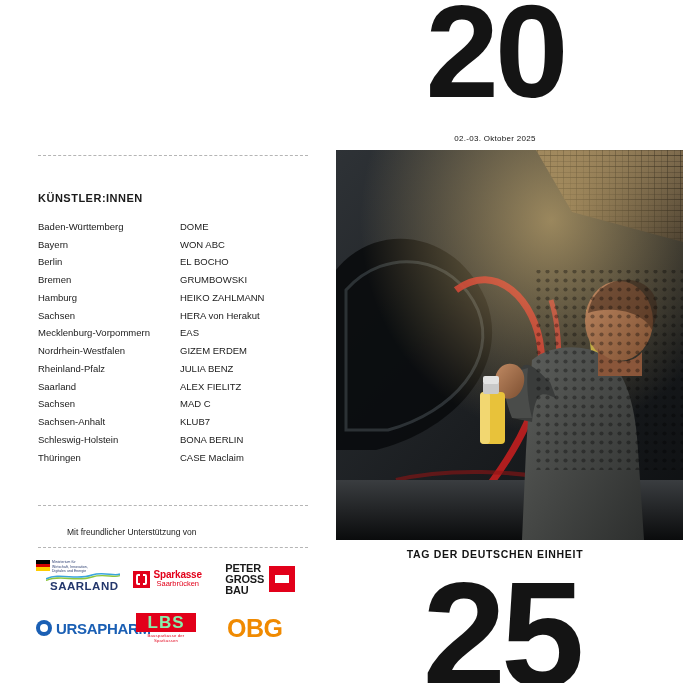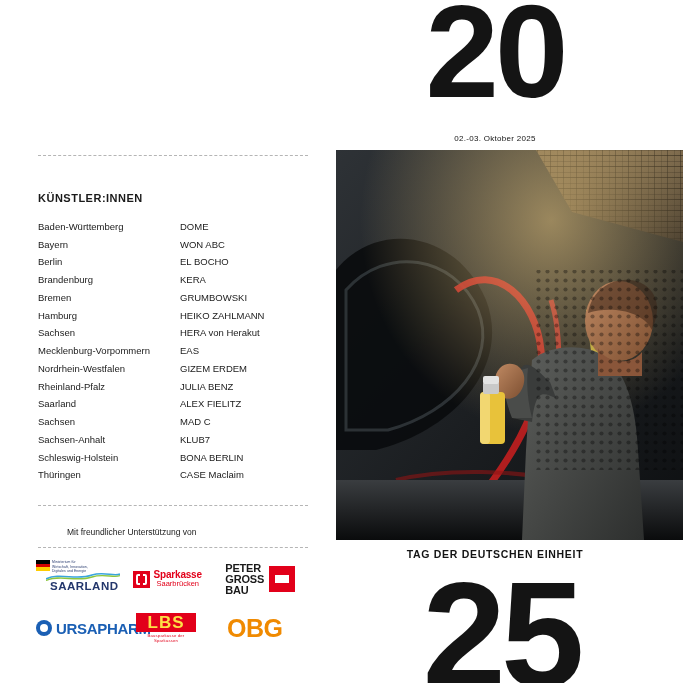--- a/index.html
+++ b/index.html
@@ -329,21 +329,21 @@
   .logo-lbs {
     width: 88px;
     height: 32px;
     display: flex;
     flex-direction: column;
     justify-content: center;
   }
   .lbs-box {
     width: 60px;
     background: #e2001a;
-    color: #fde047;
+    color: #86efac;
     font-size: 17px;
     font-weight: bold;
     letter-spacing: 1px;
     text-align: center;
     line-height: 1.05;
     padding: 1px 0 0 0;
   }
   .lbs-sub {
     width: 60px;
     font-size: 4.2px;
@@ -385,24 +385,20 @@
           <td class="state">Baden-Württemberg</td>
           <td class="artist">DOME</td>
         </tr>
         <tr>
           <td class="state">Bayern</td>
           <td class="artist">WON ABC</td>
         </tr>
         <tr>
           <td class="state">Berlin</td>
           <td class="artist">EL BOCHO</td>
-        </tr>
-        <tr>
-          <td class="state">Brandenburg</td>
-          <td class="artist">KERA</td>
         </tr>
         <tr>
           <td class="state">Bremen</td>
           <td class="artist">GRUMBOWSKI</td>
         </tr>
         <tr>
           <td class="state">Hamburg</td>
           <td class="artist">HEIKO ZAHLMANN</td>
         </tr>
         <tr>

